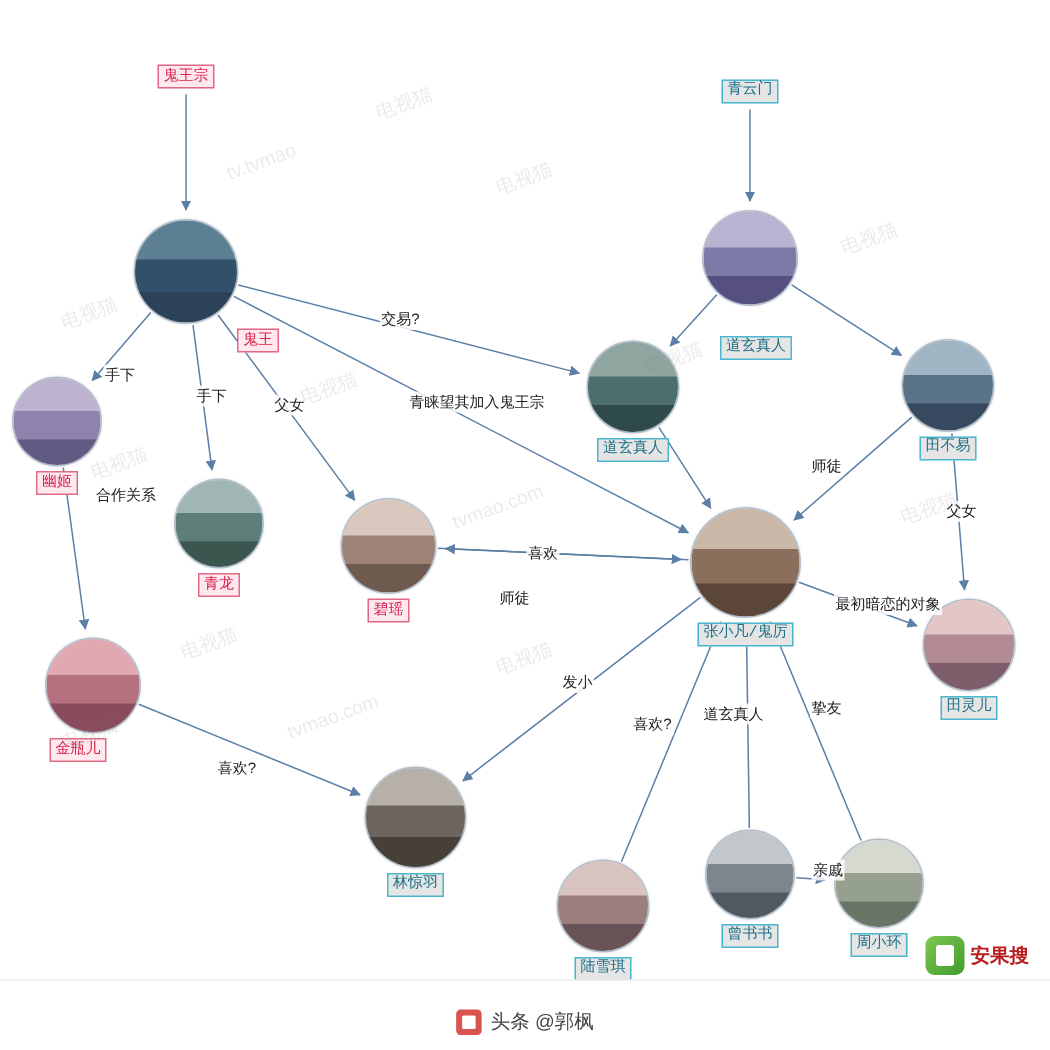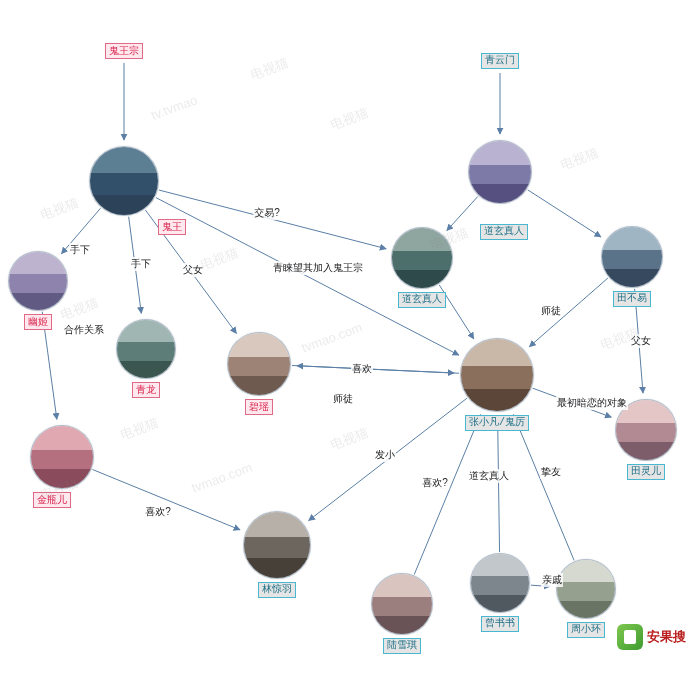--- a/index.html
+++ b/index.html
@@ -265,13 +265,19 @@
       <div class="wm" style="left: 40px; top: 480px; transform: rotate(-20deg);">电视猫</div>
       <div class="wm" style="left: 560px; top: 150px; transform: rotate(-20deg);">电视猫</div>
       <div class="wm" style="left: 600px; top: 330px; transform: rotate(-20deg);">电视猫</div>
     </div>
 
   <div id="brand">
     <div class="bico"></div>
     <div class="btxt">安果搜</div>
   </div>
 
+  <div id="footer">
+    <div id="tt">
+      <div class="tico"></div>
+      <span>头条 @郭枫</span>
+    </div>
+  </div>
 </div>
 
 </body></html>

